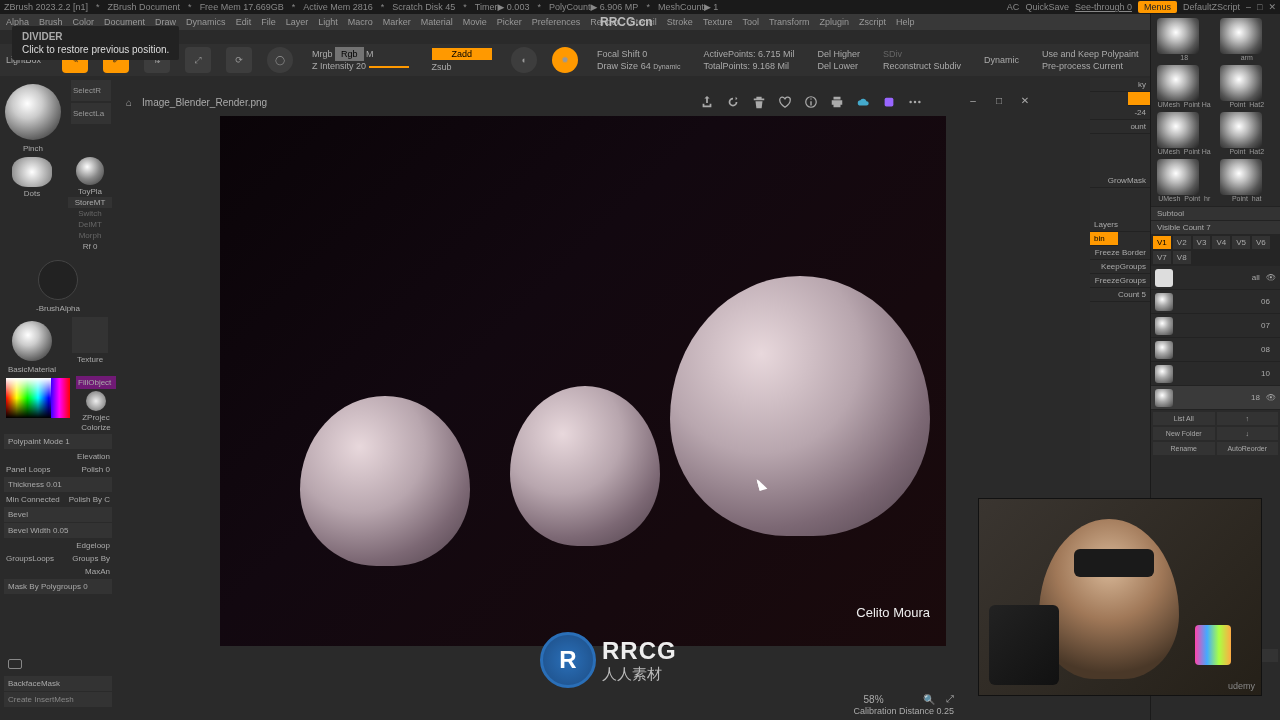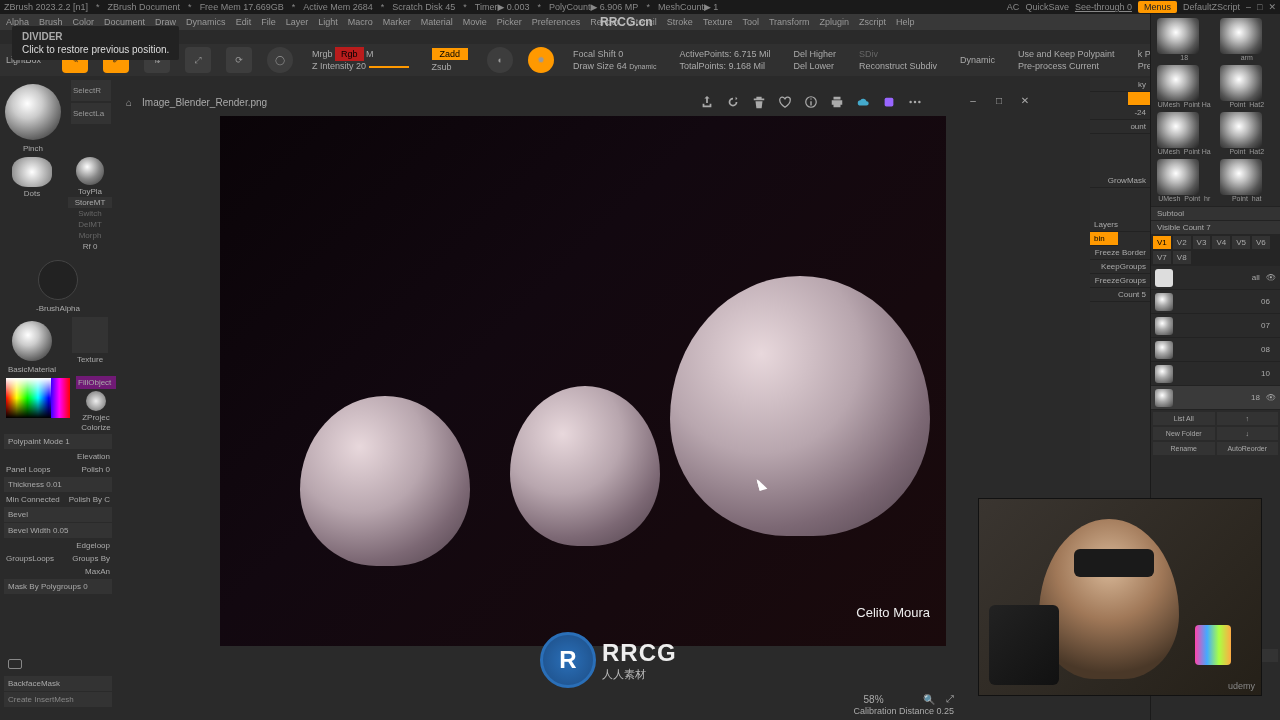--- a/index.html
+++ b/index.html
@@ -66,42 +66,42 @@
 .botctl .calib{position:absolute;right:16px;bottom:4px;font-size:9px}
 .botctl .zoom{margin-right:30px}
 
 .webcam{position:absolute;right:18px;bottom:24px;width:284px;height:198px;background:linear-gradient(135deg,#3a3530,#252018);border:1px solid #111;overflow:hidden}
 .utag{position:absolute;right:6px;bottom:4px;color:#888;font-size:9px}
 
 .logo{position:absolute;left:540px;bottom:32px;display:flex;align-items:center;gap:6px}
 .logo .mark{width:56px;height:56px;border-radius:50%;background:radial-gradient(circle at 50% 50%,#2a6fb8,#1d4d85);border:3px solid #2a6fb8;display:flex;align-items:center;justify-content:center;color:#fff;font-size:24px;font-weight:bold}
 .logo .txt{color:#eee}
 .logo .txt .big{font-size:24px;font-weight:bold;letter-spacing:1px}
-.logo .txt .sm{font-size:11px;color:#bbb}
+.logo .txt .sm{font-size:15px;color:#bbb}
 
 .figureblob{position:absolute;background:radial-gradient(circle at 35% 30%,#e8d8dc,#b8a6ae 40%,#7c6874 70%,#4a3c46);border-radius:50% 50% 45% 45%/55% 55% 45% 45%}
 .figbig{width:260px;height:260px;left:450px;top:160px}
 .figmed{width:170px;height:170px;left:80px;top:280px}
 .figmed2{width:150px;height:160px;left:290px;top:270px}
 
 .mousecursor{position:absolute;left:758px;top:478px;width:10px;height:14px;z-index:20}
 .mousecursor::before{content:"";position:absolute;border-left:2px solid #fff;border-top:2px solid transparent;width:0;height:0;border-right:6px solid transparent;border-bottom:10px solid #fff;transform:rotate(-15deg)}
 
 </style>
 </head>
 <body>
 
 <div class="topbar">
   <span>ZBrush 2023.2.2 [n1]</span>
   <span>*</span>
   <span>ZBrush Document</span>
   <span>*</span>
   <span>Free Mem 17.669GB</span>
   <span>*</span>
-  <span>Active Mem 2684</span>
+  <span>Active Mem 2816</span>
   <span>*</span>
   <span>Scratch Disk 45</span>
   <span>*</span>
   <span>Timer▶ 0.003</span>
   <span>*</span>
   <span>PolyCount▶ 6.906 MP</span>
   <span>*</span>
   <span>MeshCount▶ 1</span>
   <div class="rightseg">
     <span>AC</span>
@@ -153,29 +153,29 @@
   <span class="tlbl" style="margin-right:6px">LightBox</span>
   <div class="tbtn active">✎</div>
   <div class="tbtn active">✐</div>
   <div class="tbtn">⇅</div>
   <div class="tbtn">⤢</div>
   <div class="tbtn">⟳</div>
   <div class="tbtn" style="border-radius:50%">◯</div>
 
   <div class="seg">
     <div><span class="tlbl">Mrgb</span>
-         <span class="tlbl" style="background:#b91c1c;color:#000;padding:2px 6px">Rgb</span>
+         <span class="tlbl" style="background:#737373;color:#000;padding:2px 6px">Rgb</span>
          <span class="tlbl">M</span></div>
     <div><span class="tlbl">Z Intensity</span>
          <span class="tlbl">20</span>
          <span style="display:inline-block;width:40px;height:2px;background:#f90;vertical-align:middle"></span></div>
   </div>
 
   <div class="seg">
-    <span class="tlbl" style="background:#f90;color:#000;padding:1px 8px">Zadd</span>
+    <span class="tlbl" style="background:#f90;color:#000;padding:1px 20px">Zadd</span>
     <span class="tlbl">Zsub</span>
   </div>
 
   <div class="tbtn" style="border-radius:50%">◐</div>
   <div class="tbtn roundactive" style="border-radius:50%">✹</div>
 
   <div class="seg">
     <span class="tlbl">Focal Shift 0</span>
     <div><span class="tlbl">Draw Size</span>
          <span class="tlbl">64</span>

